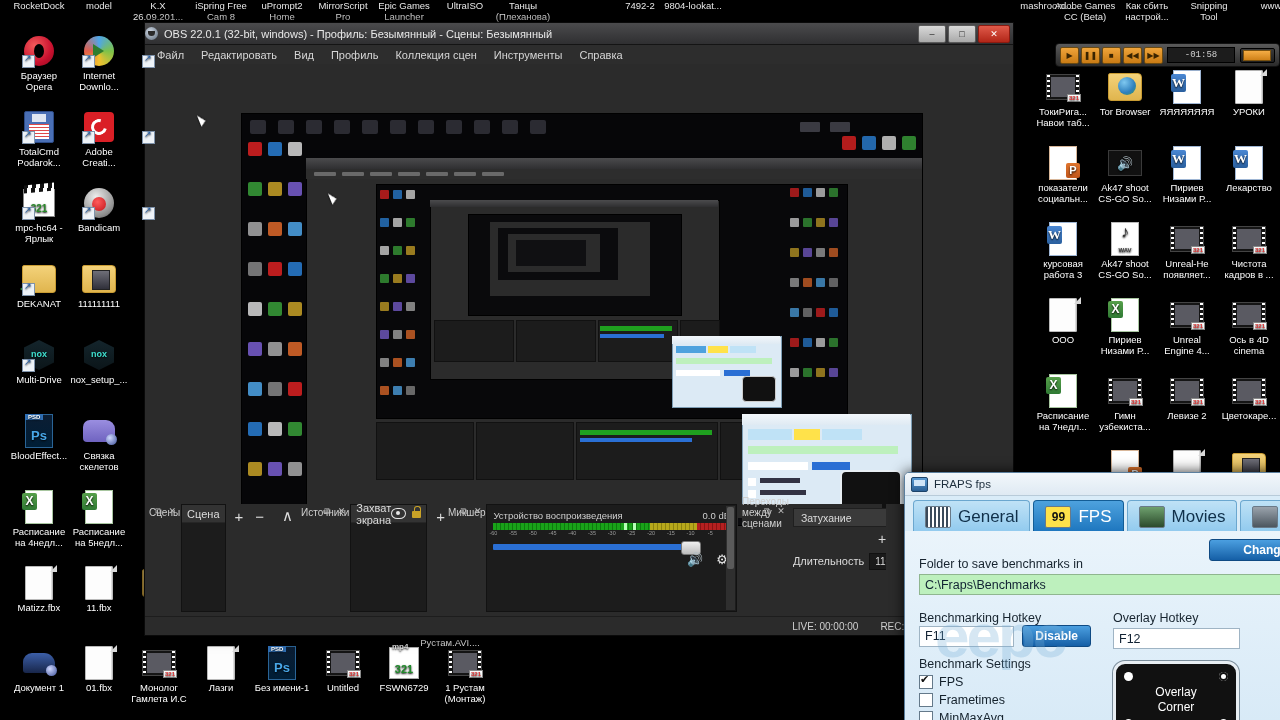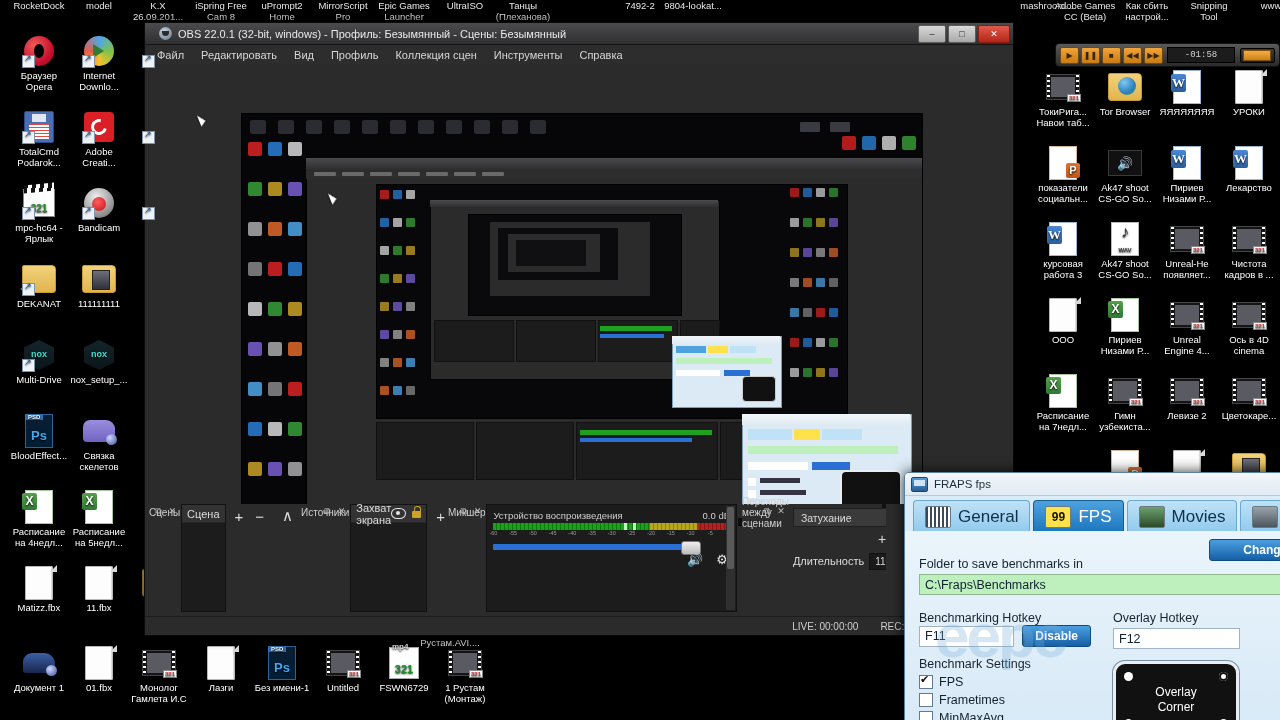--- a/index.html
+++ b/index.html
@@ -123,21 +123,21 @@
   .player .seek{flex:1;height:13px;margin-left:3px;background:linear-gradient(#3a3a3a,#1f1f1f);
     border:1px solid #000;border-radius:2px;position:relative;}
   .player .seek i{position:absolute;left:2px;top:1px;bottom:1px;width:26px;
     background:linear-gradient(#f5ad45,#cf8118);border:1px solid #7a5210;}
 
   
   .obs{position:absolute;left:144px;top:22px;width:868px;height:612px;
     background:#2b2b2b;border:1px solid #0a0a0a;
     box-shadow:0 0 12px rgba(0,0,0,.9);}
   .obs-title{height:21px;background:linear-gradient(#4b4b4d,#2f2f31);
-    border-bottom:1px solid #141414;display:flex;align-items:center;padding-left:14px;
+    border-bottom:1px solid #141414;display:flex;align-items:center;padding-left:0;
     color:#e8e8e8;font-size:11px;position:relative;}
   .obs-title .tico{width:13px;height:13px;border-radius:50%;background:radial-gradient(circle at 40% 35%,#cfd8e4,#5d6b7a);
     margin-right:6px;position:relative;}
   .obs-title .tico:after{content:"";position:absolute;left:3px;top:4px;width:7px;height:5px;
     background:#2b2b2b;border-radius:0 0 4px 4px;}
   .wbtns{position:absolute;right:3px;top:2px;display:flex;gap:2px;}
   .wbtn{width:26px;height:16px;border:1px solid #5a5a5a;border-radius:2px;
     background:linear-gradient(#d9d9d9,#a9a9a9);display:flex;align-items:center;justify-content:center;
     font-size:9px;color:#222;}
   .wbtn.close{background:linear-gradient(#e05a4a,#b22618);border-color:#8c1a10;color:#fff;width:30px;}

